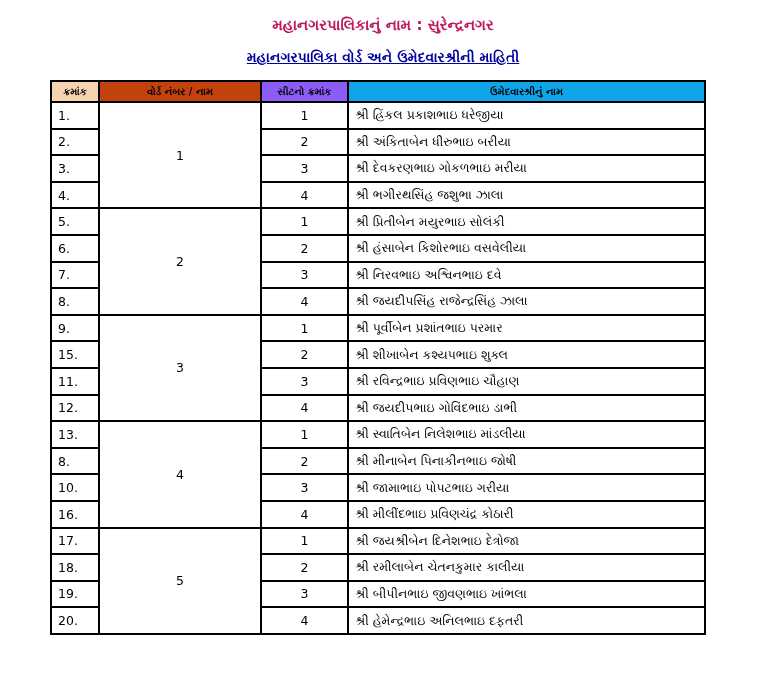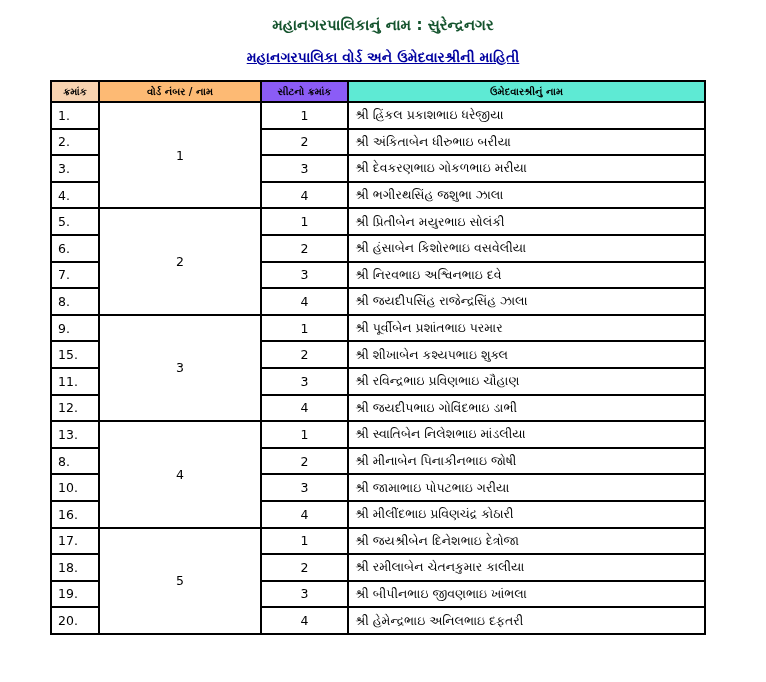--- a/index.html
+++ b/index.html
@@ -15,36 +15,36 @@
                                  font-size: 12.5px; white-space: nowrap; overflow: hidden; }
   table.grid th { font-weight: bold; text-align: center; height: 19px; font-size: 10px; }
   td.sr { text-align: left; }
   td.ward { text-align: center; vertical-align: middle; }
   td.seat { text-align: center; }
   td.name { text-align: left; padding-left: 8px; margin-left: 10px; }
 </style>
 </head>
 <body>
 
-<div class="title" style="color: #14532d;">મહાનગરપાલિકાનું નામ : સુરેન્દ્રનગર</div>
+<div class="title" style="color: #be185d;">મહાનગરપાલિકાનું નામ : સુરેન્દ્રનગર</div>
 <div class="subtitle" style="color: rgb(0, 0, 160);">મહાનગરપાલિકા વોર્ડ અને ઉમેદવારશ્રીની માહિતી</div>
 
 <table class="grid">
   <colgroup>
     <col style="width:48px">
     <col style="width:162px">
     <col style="width:87px">
     <col style="width:357px">
   </colgroup>
   <thead>
     <tr>
       <th style="background: rgb(248, 211, 176);">ક્રમાંક</th>
-      <th style="background: #fdba74;">વોર્ડ નંબર / નામ</th>
+      <th style="background: #c2410c;">વોર્ડ નંબર / નામ</th>
       <th style="background: #8b5cf6;">સીટનો ક્રમાંક</th>
-      <th style="background: #5eead4;">ઉમેદવારશ્રીનું નામ</th>
+      <th style="background: #0ea5e9;">ઉમેદવારશ્રીનું નામ</th>
     </tr>
   </thead>
   <tbody id="tbody">
       <tr>
         <td class="sr">1.</td>
         <td class="ward" rowspan="4">1</td>
         <td class="seat">1</td>
         <td class="name">શ્રી હ્રિંકલ પ્રકાશભાઇ ધરેજીયા</td>
       </tr>
       <tr>

